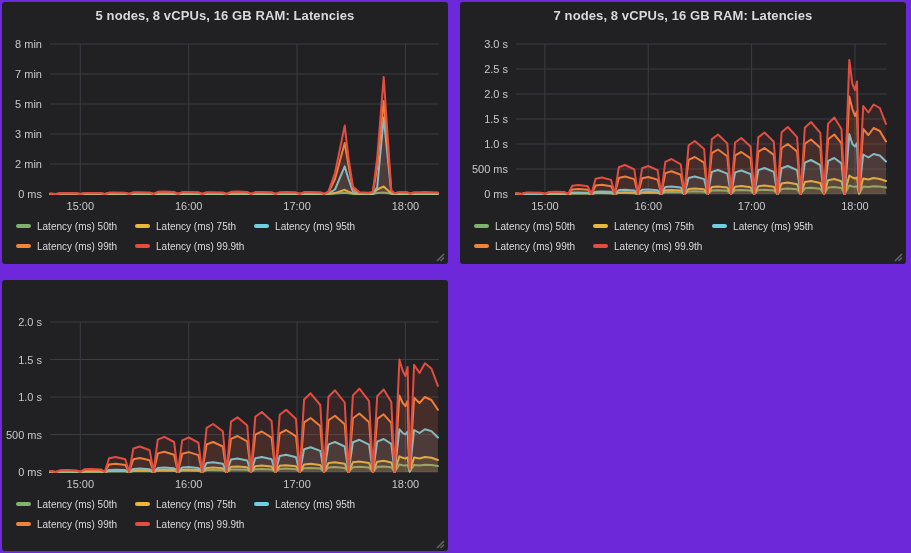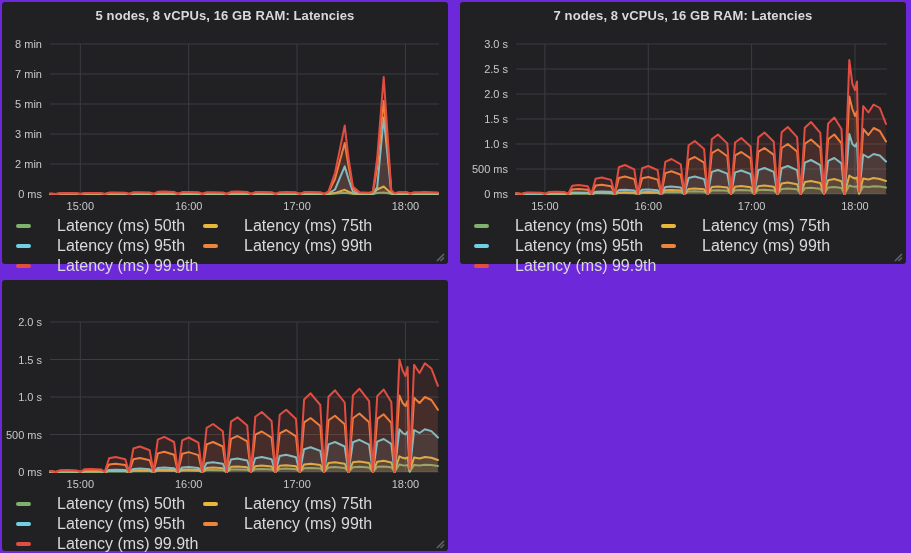--- a/index.html
+++ b/index.html
@@ -8,21 +8,21 @@
   .panel{position:absolute;background:#212124;border-radius:3px;}
   .panel-header{position:absolute;left:0;top:0;width:100%;height:26px;display:flex;
         align-items:center;justify-content:center;z-index:3;cursor:move;}
   .panel-title{font-size:13px;font-weight:bold;color:#d8d9da;letter-spacing:.1px;}
   svg.chart{position:absolute;left:0;top:0;z-index:1;}
   svg.chart text{font-family:"Liberation Sans",sans-serif;font-size:11px;fill:#c7c8ca;}
   .legend{position:absolute;left:14px;top:214px;width:420px;display:flex;flex-wrap:wrap;
         z-index:2;}
   .legend-item{display:flex;align-items:center;height:20px;margin-right:18px;cursor:pointer;}
   .legend-swatch{display:inline-block;width:15px;height:4px;border-radius:2px;margin-right:6px;}
-  .legend-label{font-size:16px;color:#d8d9da;white-space:nowrap;margin-left:20px;}
+  .legend-label{font-size:10px;color:#d8d9da;white-space:nowrap;}
   .resize-handle{position:absolute;right:3px;bottom:2px;z-index:4;cursor:se-resize;}
 </style>
 </head>
 <body>
 
 <div class="page">
 
   <div class="panel" id="panel-0" style="left:2px;top:2px;width:446px;height:262px;">
     <div class="panel-header">
       <span class="panel-title">5 nodes, 8 vCPUs, 16 GB RAM: Latencies</span>

